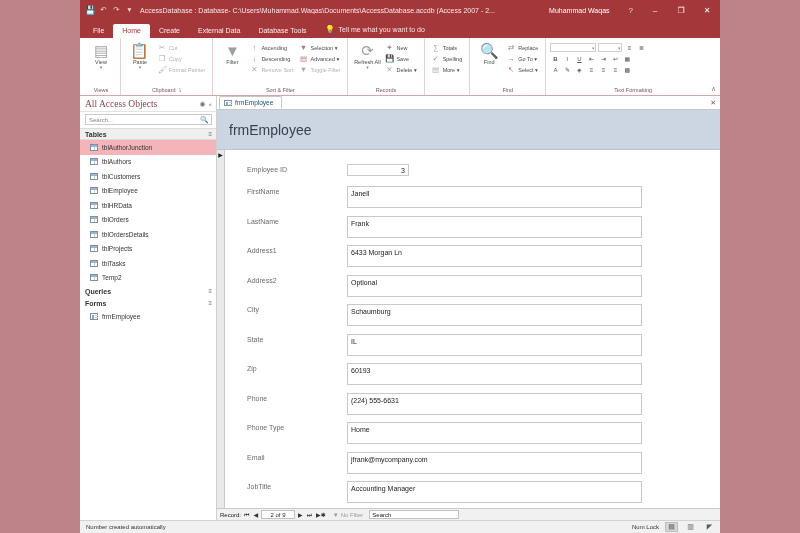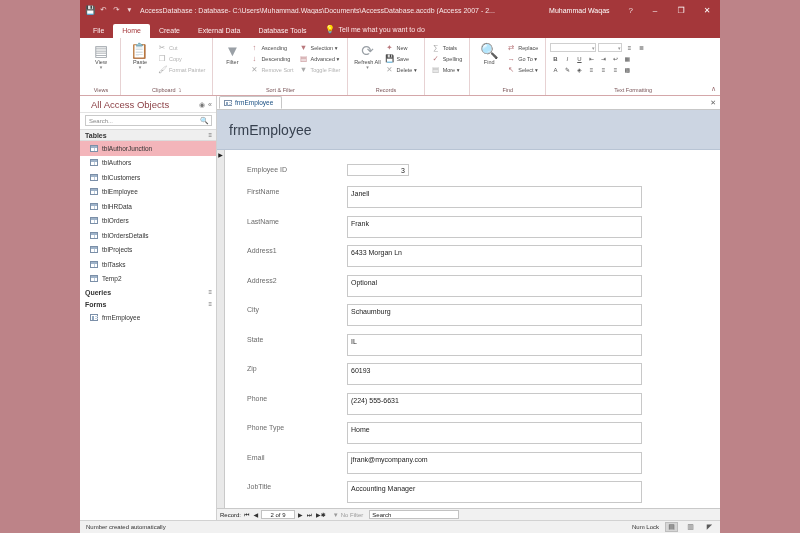--- a/index.html
+++ b/index.html
@@ -101,21 +101,21 @@
   
   .body { flex: 1; display: flex; min-height: 0; background:#ffffff; }
 
   
   .navpane {
     width: 137px; background: #ffffff; border-right: 1px solid #cfcfcf;
     display: flex; flex-direction: column; flex: 0 0 137px; min-height: 0;
   }
   .nav-header {
     display:flex; align-items:center; justify-content:space-between;
-    padding: 3px 4px 2px 11px; border-bottom: 1px solid #e3e3e3;
+    padding: 3px 4px 2px 5px; border-bottom: 1px solid #e3e3e3; font-family: Liberation Serif, serif;
   }
   .nav-title { font-size: 9.5px; color: #8b3f44; white-space: nowrap; }
   .nav-hdr-btns { display:flex; align-items:center; gap: 3px; }
   .nav-hdr-btn { font-size:7px; color:#777; }
   .nav-search {
     margin: 2px 4px 2px 5px; height: 11px; border: 1px solid #c9c9c9; background:#fff;
     display:flex; align-items:center; justify-content:space-between; padding: 0 2px 0 3px;
   }
   .nav-search span.ph { font-size: 6px; color: #888; }
   .nav-search span.mag { font-size: 7px; color: #8b3f44; }

